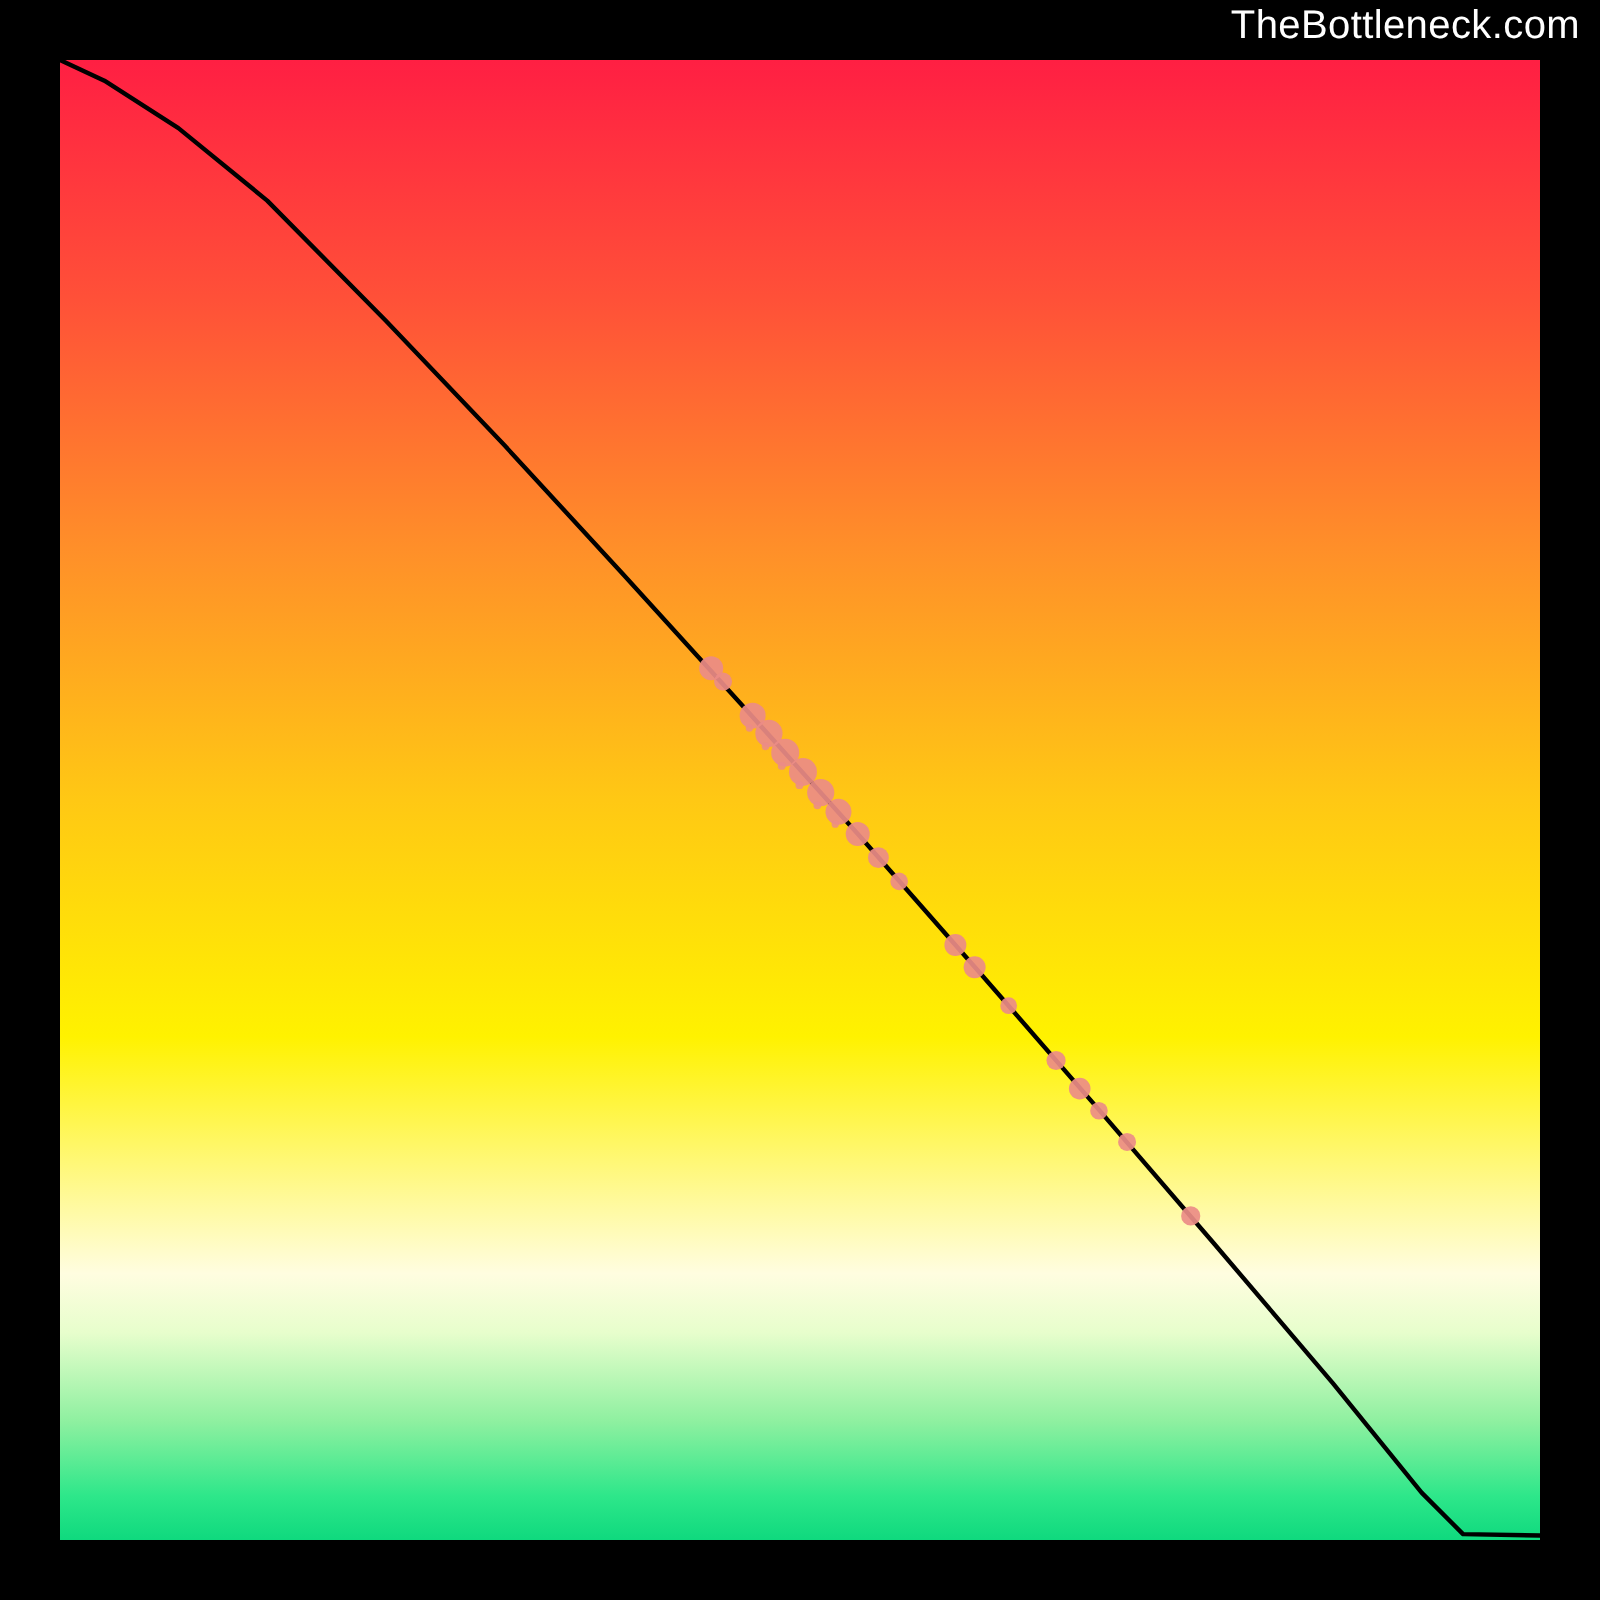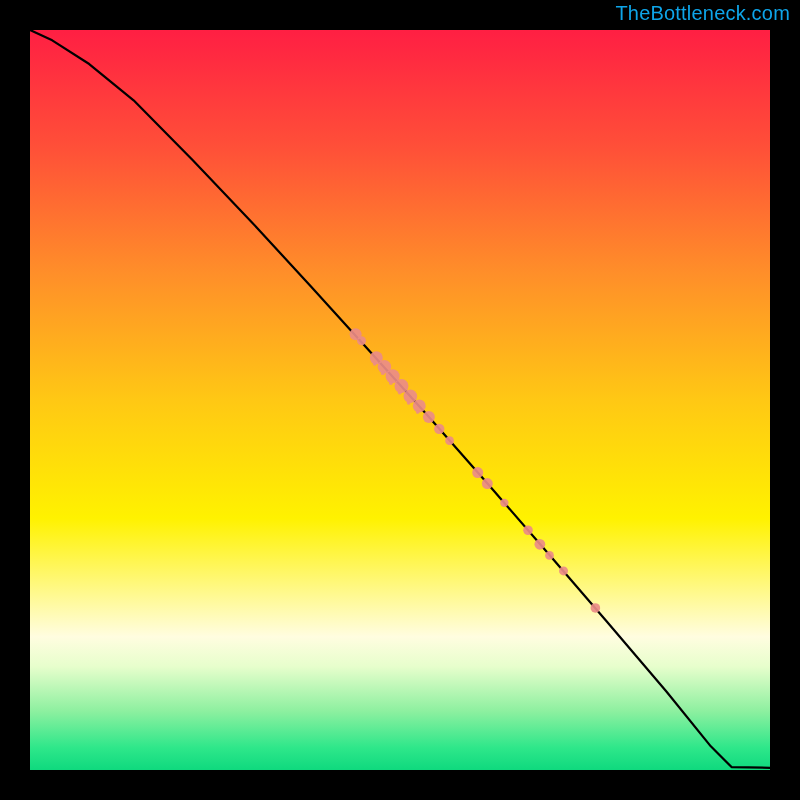--- a/index.html
+++ b/index.html
@@ -16,21 +16,21 @@
     left: 0;
     top: 0;
     width: 800px;
     height: 800px;
     background: #000;
   }
   .watermark {
     position: absolute;
     top: 2px;
     right: 10px;
-    color: #0ea5e9;
+    color: #ffffff;
     font-size: 20px;
     font-weight: 500;
     letter-spacing: 0.2px;
     user-select: none;
   }
   svg {
     display: block;
   }
 </style>
 </head>

